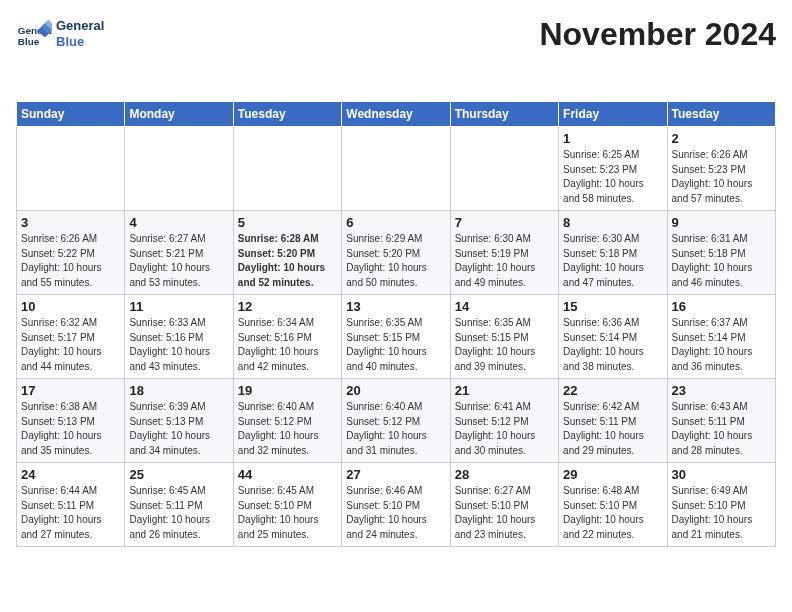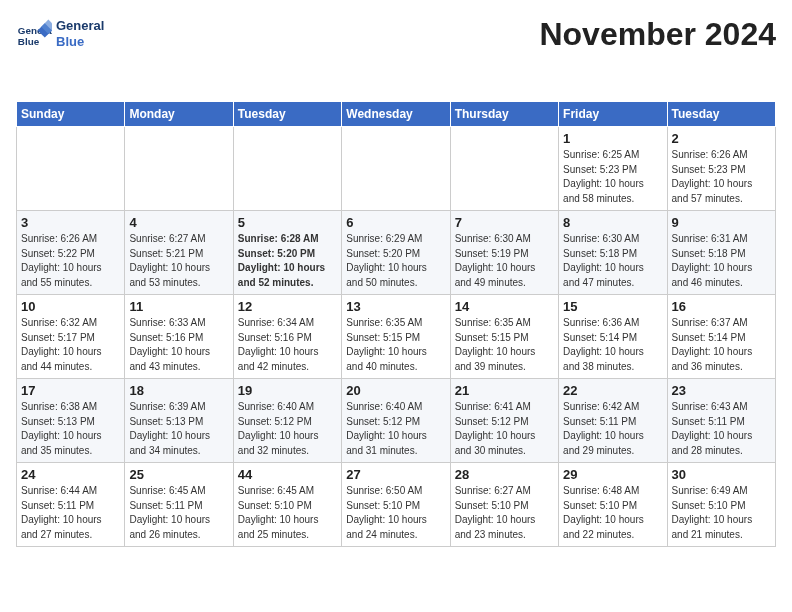--- a/index.html
+++ b/index.html
@@ -311,21 +311,21 @@
         </td>
         <td>
           <span class="day-num">44</span>
           <div class="day-info" style="white-space: pre-line;">Sunrise: 6:45 AM
 Sunset: 5:10 PM
 Daylight: 10 hours
 and 25 minutes.</div>
         </td>
         <td>
           <span class="day-num">27</span>
-          <div class="day-info" style="white-space: pre-line;">Sunrise: 6:50 AM
+          <div class="day-info" style="white-space: pre-line;">Sunrise: 6:46 AM
 Sunset: 5:10 PM
 Daylight: 10 hours
 and 24 minutes.</div>
         </td>
         <td>
           <span class="day-num">28</span>
           <div class="day-info" style="white-space: pre-line;">Sunrise: 6:27 AM
 Sunset: 5:10 PM
 Daylight: 10 hours
 and 23 minutes.</div>

